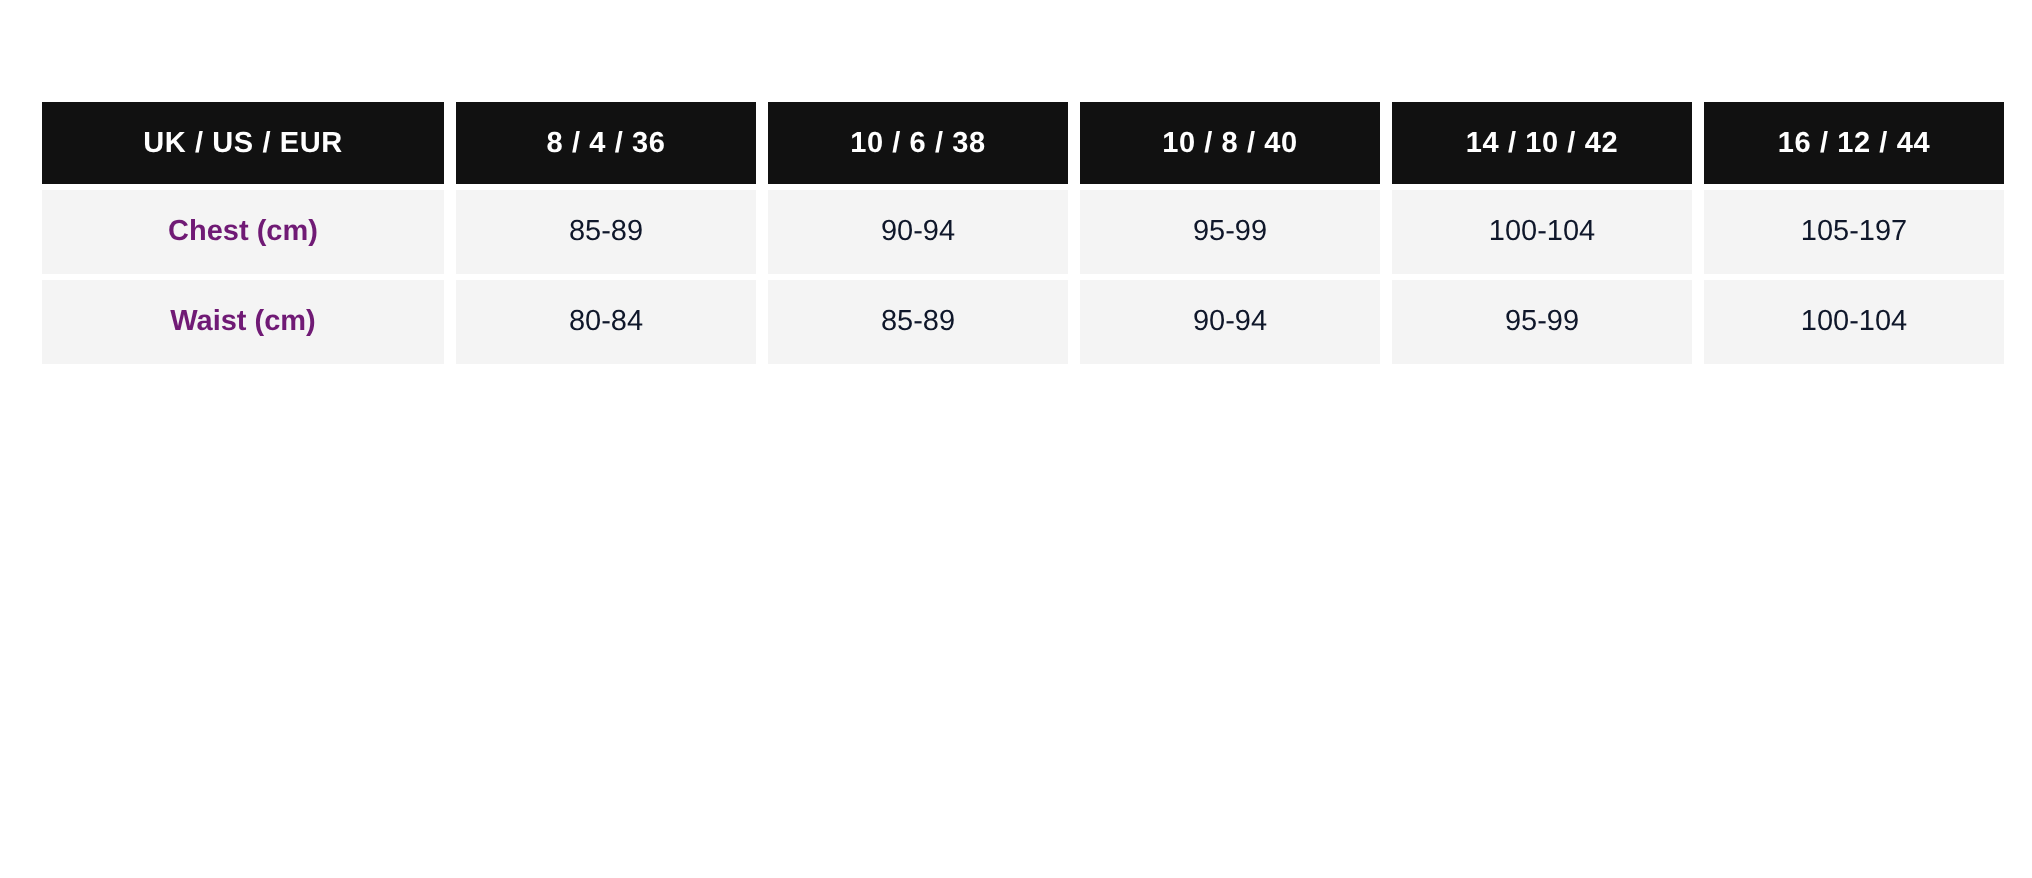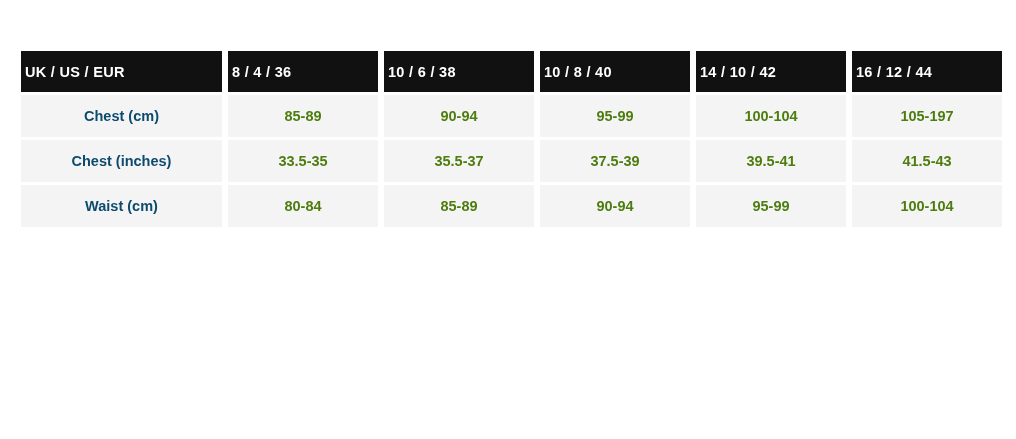--- a/index.html
+++ b/index.html
@@ -31,42 +31,42 @@
 
   table.size-chart col.label-col { width: 201px; }
   table.size-chart col.size-col  { width: 150px; }
 
   thead th {
     background: #111111;
     color: #ffffff;
     font-size: 14.5px;
     font-weight: bold;
     letter-spacing: 0.3px;
-    text-align: left;
+    text-align: center;
     height: 41px;
     padding: 0 4px;
     vertical-align: middle;
     white-space: nowrap;
   }
 
   tbody td {
     background: #f4f4f4;
     height: 42px;
     padding: 0 4px;
     text-align: center;
     vertical-align: middle;
     white-space: nowrap;
-    color: #4d7c0f;
+    color: #0f172a;
     font-size: 14.5px;
-    font-weight: bold;
+    font-weight: normal;
   }
 
   tbody td.row-label {
     font-weight: bold;
-    color: #0c4a6e;
+    color: #701a75;
     font-size: 14.5px;
   }
 </style>
 </head>
 <body>
 
 <div class="size-chart-wrap">
   <table class="size-chart">
     <colgroup>
       <col class="label-col">
@@ -89,28 +89,20 @@
     <tbody>
       <tr>
         <td class="row-label">Chest (cm)</td>
         <td>85-89</td>
         <td>90-94</td>
         <td>95-99</td>
         <td>100-104</td>
         <td>105-197</td>
       </tr>
       <tr>
-        <td class="row-label">Chest (inches)</td>
-        <td>33.5-35</td>
-        <td>35.5-37</td>
-        <td>37.5-39</td>
-        <td>39.5-41</td>
-        <td>41.5-43</td>
-      </tr>
-      <tr>
         <td class="row-label">Waist (cm)</td>
         <td>80-84</td>
         <td>85-89</td>
         <td>90-94</td>
         <td>95-99</td>
         <td>100-104</td>
       </tr>
     </tbody>
   </table>
 </div>

